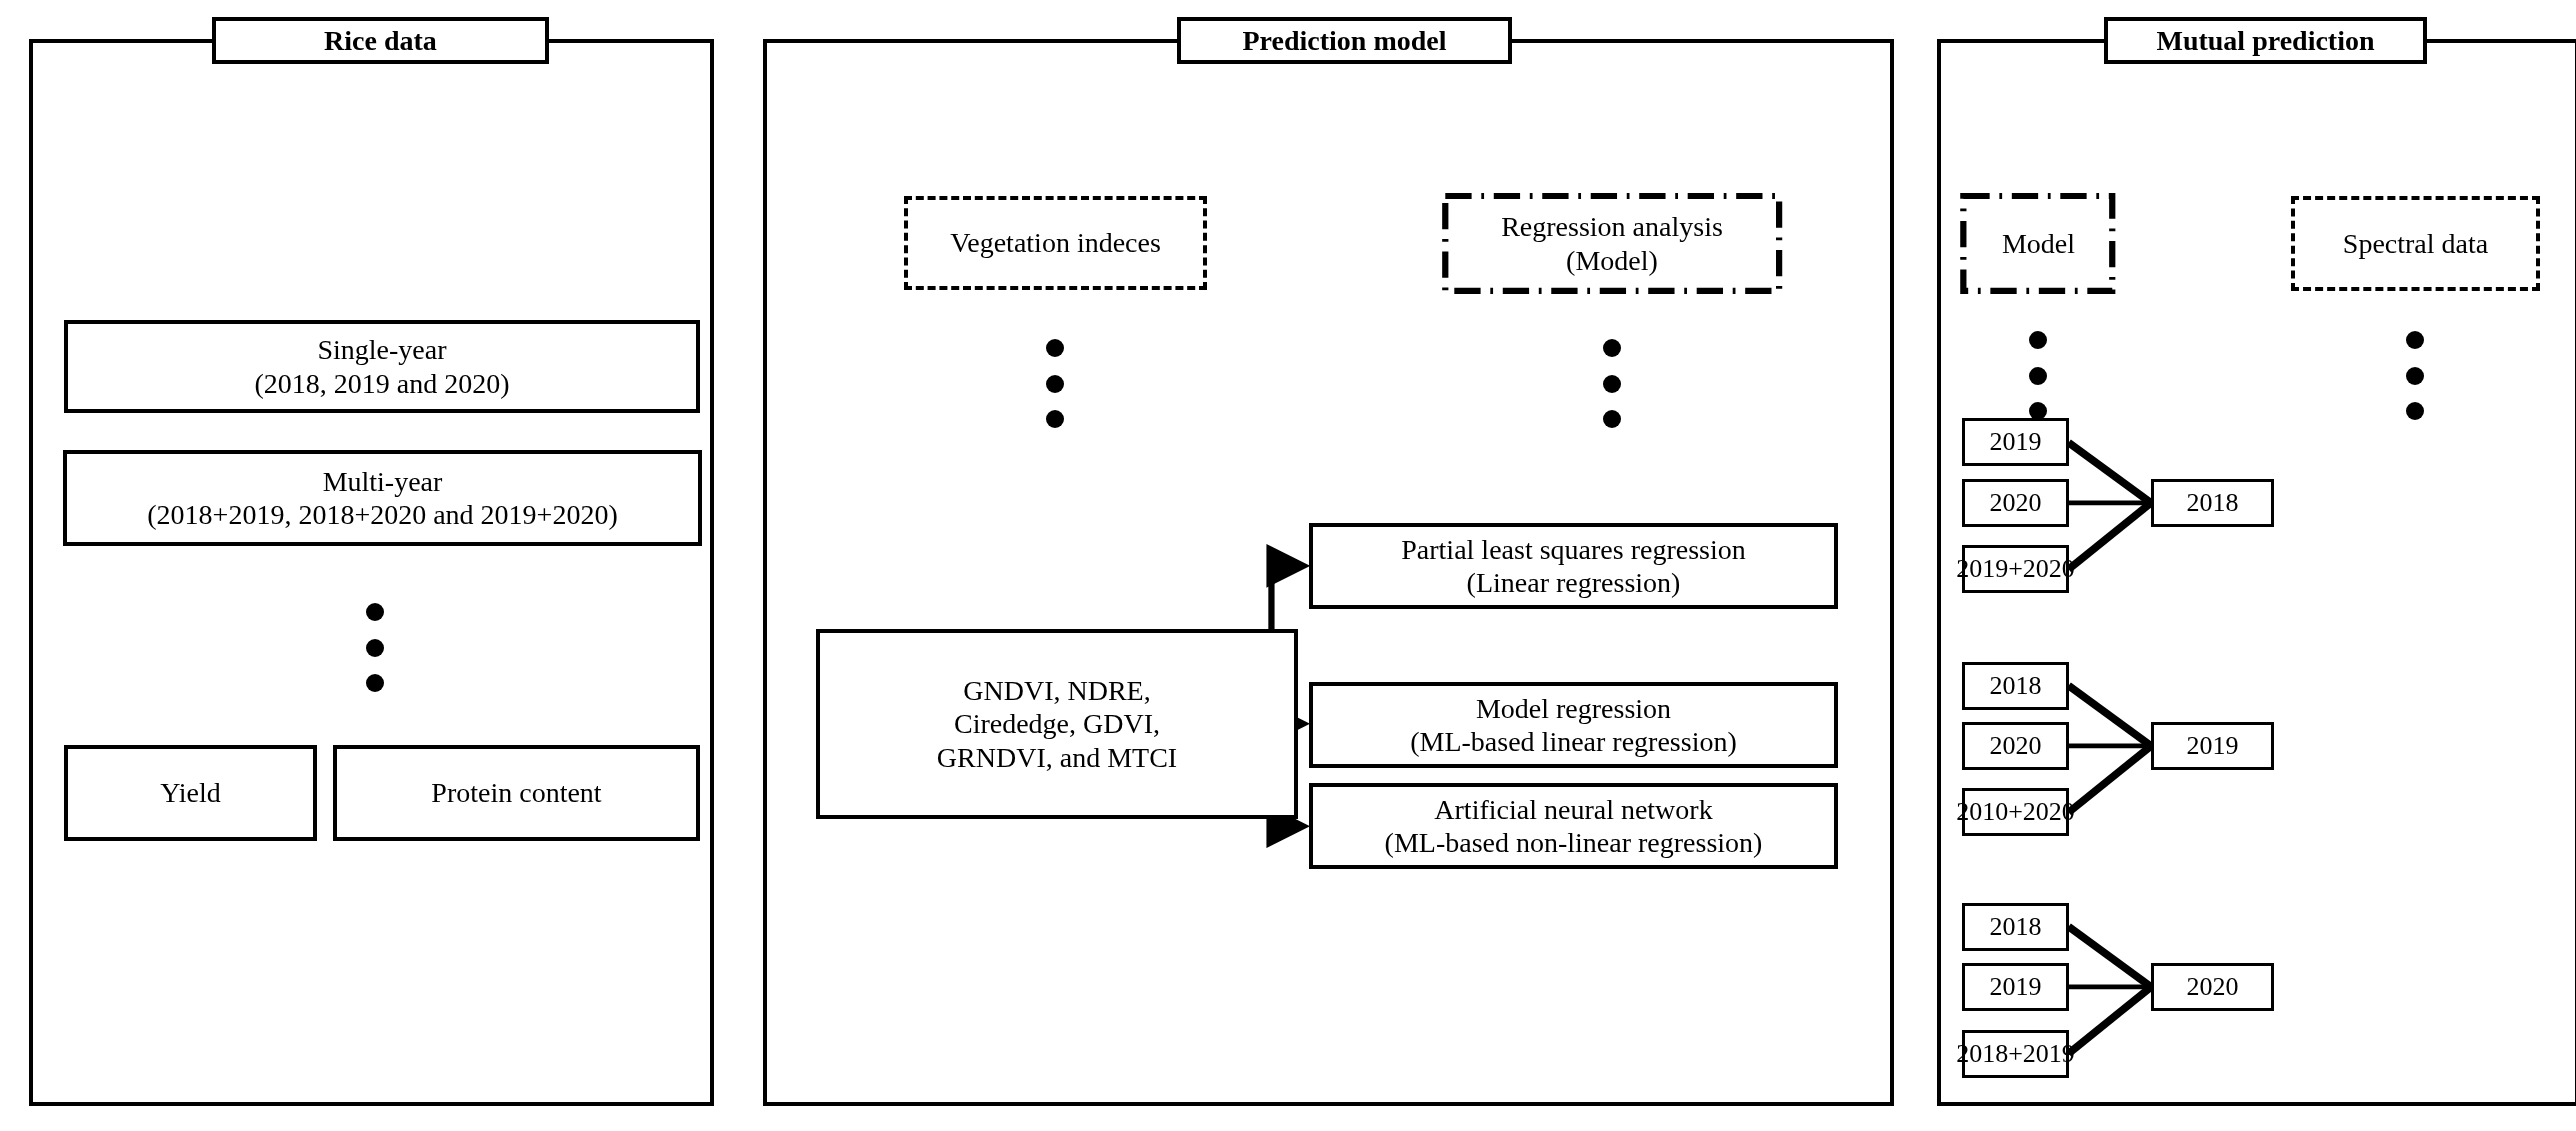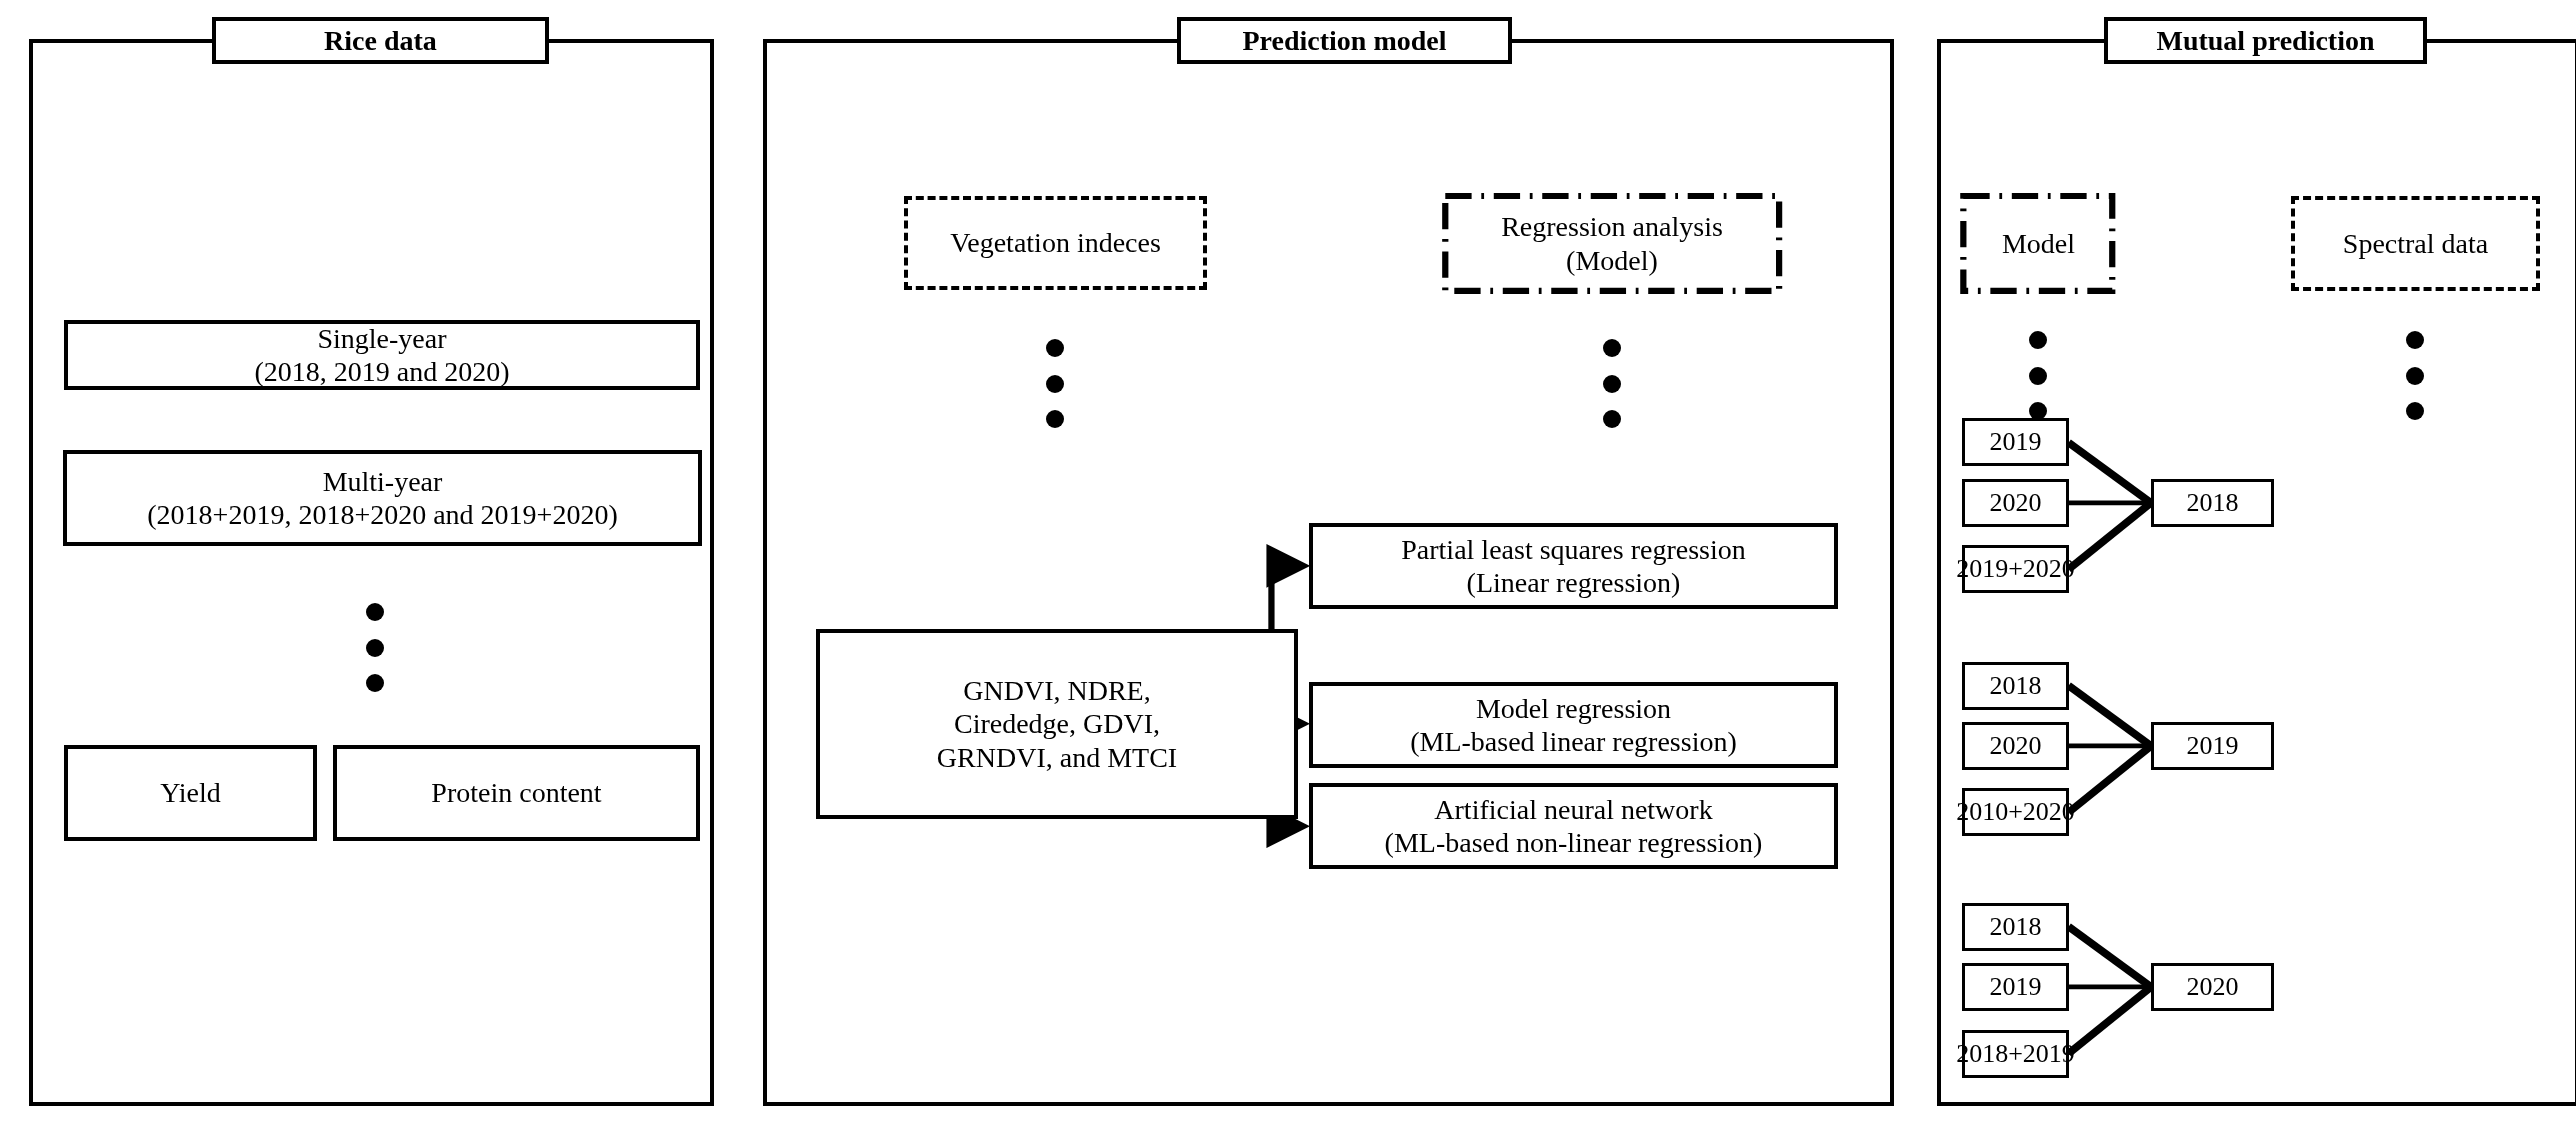--- a/index.html
+++ b/index.html
@@ -77,21 +77,21 @@
     <rect x="2063" y="283" width="482" height="137" fill="#fff" stroke="#000" stroke-width="9" stroke-dasharray="38 14 4 14"></rect>
     <rect x="2811" y="283" width="215" height="137" fill="#fff" stroke="#000" stroke-width="9" stroke-dasharray="38 14 4 14"></rect>
   </svg>
 
   <div class="panel" style="left:12.5px;top:39px;width:685px;height:1067px;"></div>
 
   <div class="panel-title" style="left:196px;top:17.3px;width:337px;height:47px;">
     <span>Rice data</span>
   </div>
 
-  <div class="box" style="left:48px;top:320px;width:636px;height:70px;text-align:right;">
+  <div class="box" style="left:48px;top:320px;width:636px;height:93px;text-align:right;">
     <span class="ln">Single-year</span>
     <span class="ln">(2018, 2019 and 2020)</span>
   </div>
 
   <div class="box" style="left:47px;top:450px;width:639px;height:96px;">
     <span class="ln">Multi-year</span>
     <span class="ln">(2018+2019, 2018+2020 and 2019+2020)</span>
   </div>
 
   <div class="vdots" style="left:350px;top:603px;width:18px;height:89px;">

